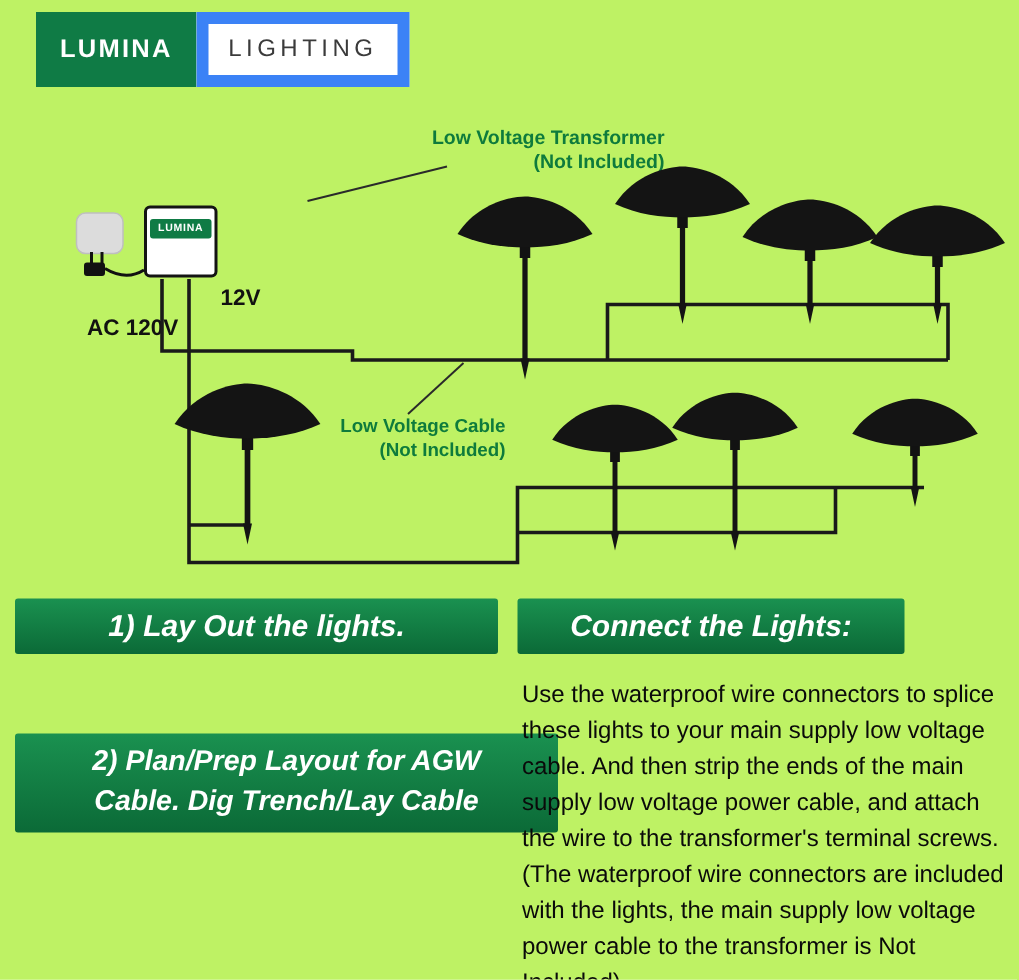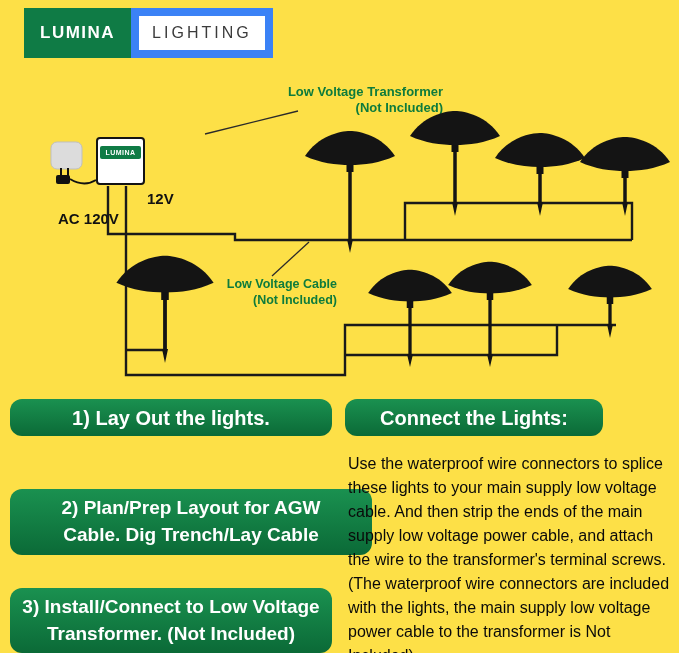--- a/index.html
+++ b/index.html
@@ -1,17 +1,17 @@
 <!DOCTYPE html>
 <html><head>
 <meta charset="utf-8">
 <style>
   * { margin:0; padding:0; box-sizing:border-box; }
   body { background:#fff; font-family:"Liberation Sans", sans-serif; }
-  .page { position:relative; width:679px; height:653px; background:#fde047; overflow:hidden; }
+  .page { position:relative; width:679px; height:653px; background:#bef264; overflow:hidden; }
 
   
   .brand-row { position:absolute; left:24px; top:8px; display:flex; align-items:stretch; }
   .brand-main { background:#0f7b45; color:#fff; font-weight:bold; font-size:17px;
                 letter-spacing:1.5px; padding:8px 16px; display:flex; align-items:center; }
   .brand-sub  { border:8px solid #3b82f6; color:#3b3b3b; font-size:16px; letter-spacing:3px;
                 padding:8px 13px; display:flex; align-items:center; background:#fff; }
 
   
   .title { position:absolute; left:36px; top:22px; width:643px; text-align:center;
@@ -31,21 +31,21 @@
                      background:#fff; border:2.5px solid #141414; border-radius:4px;
                      display:flex; justify-content:center; align-items:flex-start; z-index:3; }
   .transformer-box .pill { margin-top:7px; background:#0f7b45; color:#fff; font-size:7px;
                      font-weight:bold; letter-spacing:.5px; padding:3px 5px; border-radius:2px; }
 
   .diagram-svg { position:absolute; left:0; top:0; z-index:1; }
 
   
   .banner { position:absolute; background:linear-gradient(180deg,#1a9150,#0b6a37);
             color:#fff; font-weight:bold; display:flex; align-items:center; justify-content:center;
-            text-align:center; white-space:pre-line; line-height:1.4; border-radius:12px; z-index:4; }
+            text-align:center; white-space:pre-line; line-height:1.4; border-radius:2px; z-index:4;font-style:italic; }
   .banner-s1 { left:10px;  top:399px; width:322px; height:37px; font-size:20px; }
   .banner-rh { left:345px; top:399px; width:258px; height:37px; font-size:20px; }
   .banner-s2 { left:10px;  top:489px; width:362px; height:66px; font-size:19px; }
   .banner-s3 { left:10px;  top:588px; width:322px; height:65px; font-size:19px; }
 
   .instructions { position:absolute; left:348px; top:452px; width:322px; color:#0a0a0a;
                   font-size:16px; line-height:1.5; z-index:4; }
 </style>
 </head>
 <body>
@@ -123,18 +123,16 @@
 (Not Included)</div>
   <div class="note note-cable">Low Voltage Cable
 (Not Included)</div>
   <div class="volt-label ac-label">AC 120V</div>
   <div class="volt-label dc-label">12V</div>
 
   <div class="banner banner-s1">1)   Lay Out the lights.</div>
   <div class="banner banner-rh">Connect the Lights:</div>
   <div class="banner banner-s2">2)  Plan/Prep Layout for AGW
 Cable. Dig Trench/Lay Cable</div>
-  <div class="banner banner-s3">3) Install/Connect to Low Voltage
-Transformer.  (Not Included)</div>
 
   <div class="instructions">Use the waterproof wire connectors to splice these lights to your main supply low voltage cable. And then strip the ends of the main supply low voltage power cable, and attach the wire to the transformer's terminal screws.(The waterproof wire connectors are included with the lights, the main supply low voltage power cable to the transformer is Not Included)</div>
 
 </div>
 
 </body></html>

